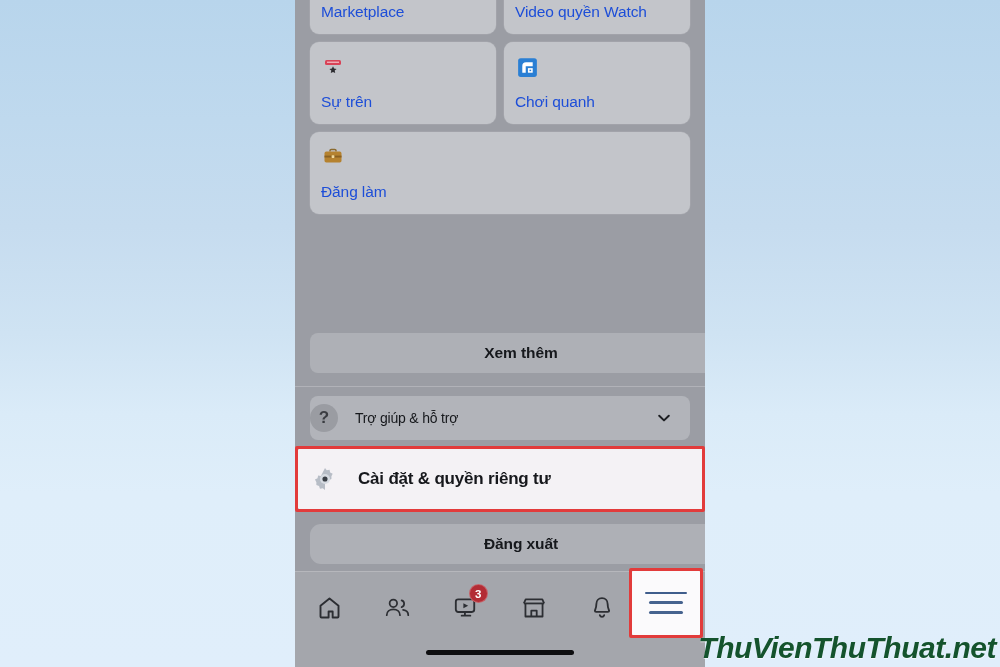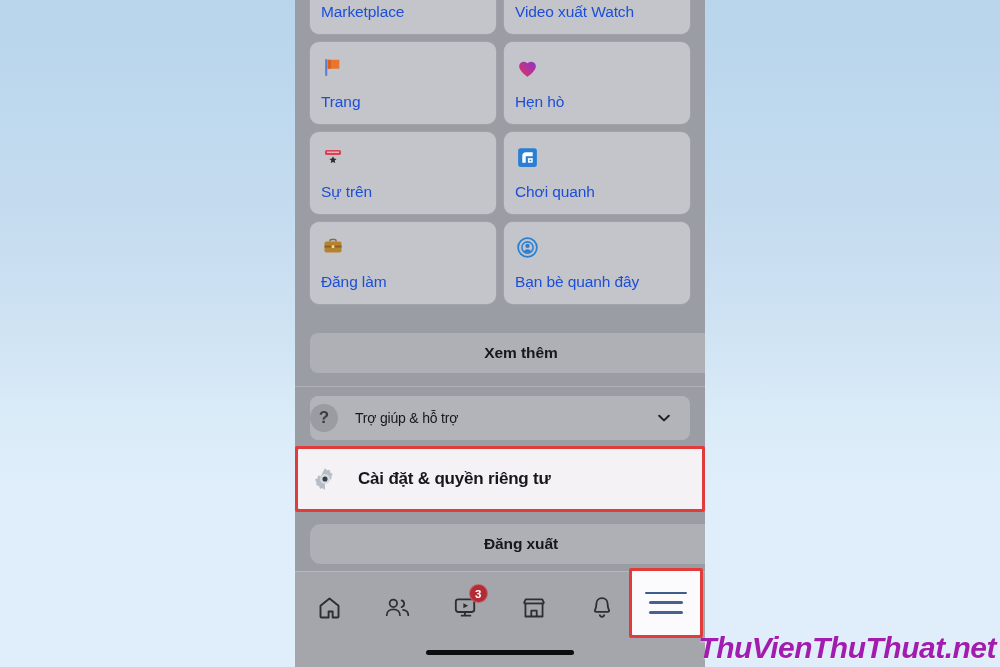--- a/index.html
+++ b/index.html
@@ -190,71 +190,45 @@
     border-radius: 3px;
   }
 
   
   #watermark {
     position: absolute;
     right: 4px; bottom: 2px;
     font-family: "Liberation Sans", sans-serif;
     font-size: 30px; font-weight: 700;
     font-style: italic;
-    color: #a21caf;
+    color: #14532d;
     letter-spacing: -0.5px;
     text-shadow: 0 1px 0 rgba(255,255,255,0.6);
     white-space: nowrap;
   }
 </style>
 </head>
 <body>
 
 <div id="phone">
   <div id="phone-inner"></div>
 
   <div class="grid">
 
     <div class="grid-row">
       <div class="card">
 
         <div class="lbl">Marketplace</div>
       </div>
       <div class="card">
 
-        <div class="lbl">Video xuất Watch</div>
-      </div>
-    </div>
-
-    <div class="grid-row">
-      <div class="card">
-        <div class="ico">
-          <svg width="25" height="25" viewBox="0 0 24 24">
-            <rect x="4" y="4" width="2" height="16" fill="#5b7fd0"></rect>
-            <path d="M6.4 4.6h11.2v8.6H6.4z" fill="#e8762c"></path>
-            <path d="M6.4 4.6h3.2v8.6H6.4z" fill="#d9611f"></path>
-          </svg>
-        </div>
-        <div class="lbl">Trang</div>
-      </div>
-      <div class="card">
-        <div class="ico">
-          <svg width="25" height="25" viewBox="0 0 24 24">
-            <defs>
-              <linearGradient id="hg" x1="0" y1="1" x2="1" y2="0">
-                <stop offset="0" stop-color="#e0325e"></stop>
-                <stop offset="1" stop-color="#8e35c9"></stop>
-              </linearGradient>
-            </defs>
-            <path d="M12 21s-8-5.1-8-10.1A4.6 4.6 0 0 1 12 8a4.6 4.6 0 0 1 8 2.9C20 15.9 12 21 12 21z" fill="url(#hg)"></path>
-          </svg>
-        </div>
-        <div class="lbl">Hẹn hò</div>
-      </div>
-    </div>
+        <div class="lbl">Video quyền Watch</div>
+      </div>
+    </div>
+
 
     <div class="grid-row">
       <div class="card">
         <div class="ico">
           <svg width="24" height="24" viewBox="0 0 24 24">
             <rect x="4" y="5" width="16" height="5" rx="1.6" fill="#d84257"></rect>
             <rect x="6" y="6.6" width="12" height="1.3" fill="#f2b7bf"></rect>
             <path d="M12 11.3l1.1 2.3 2.5.3-1.9 1.7.5 2.5-2.2-1.2-2.2 1.2.5-2.5-1.9-1.7 2.5-.3z" fill="#2c2c31"></path>
           </svg>
         </div>
@@ -277,31 +251,20 @@
       <div class="card">
         <div class="ico">
           <svg width="24" height="24" viewBox="0 0 24 24">
             <path d="M9 6.5V5.6c0-.7.6-1.2 1.3-1.2h3.4c.7 0 1.3.5 1.3 1.2v.9" stroke="#8a6a2f" stroke-width="1.5" fill="none"></path>
             <rect x="3.5" y="6.6" width="17" height="11" rx="1.8" fill="#b5822f"></rect>
             <rect x="3.5" y="10.6" width="17" height="1.9" fill="#8a6123"></rect>
             <rect x="10.6" y="10.2" width="2.8" height="2.7" rx="0.6" fill="#f0d89a"></rect>
           </svg>
         </div>
         <div class="lbl">Đăng làm</div>
-      </div>
-      <div class="card">
-        <div class="ico">
-          <svg width="25" height="25" viewBox="0 0 24 24" fill="none">
-            <circle cx="12" cy="12" r="9" stroke="#2a7fd4" stroke-width="1.7"></circle>
-            <circle cx="12" cy="12" r="5.4" stroke="#2a7fd4" stroke-width="1.5"></circle>
-            <circle cx="12" cy="10.4" r="2.1" fill="#2a7fd4"></circle>
-            <path d="M8.3 16.6c.5-2 1.9-3 3.7-3s3.2 1 3.7 3z" fill="#2a7fd4"></path>
-          </svg>
-        </div>
-        <div class="lbl">Bạn bè quanh đây</div>
       </div>
     </div>
 
   </div>
 
   <div class="wide-btn" id="btn-xemthem">Xem thêm</div>
 
   <div class="divider" id="div-1"></div>
 
   <div class="exp-row" id="row-help">

